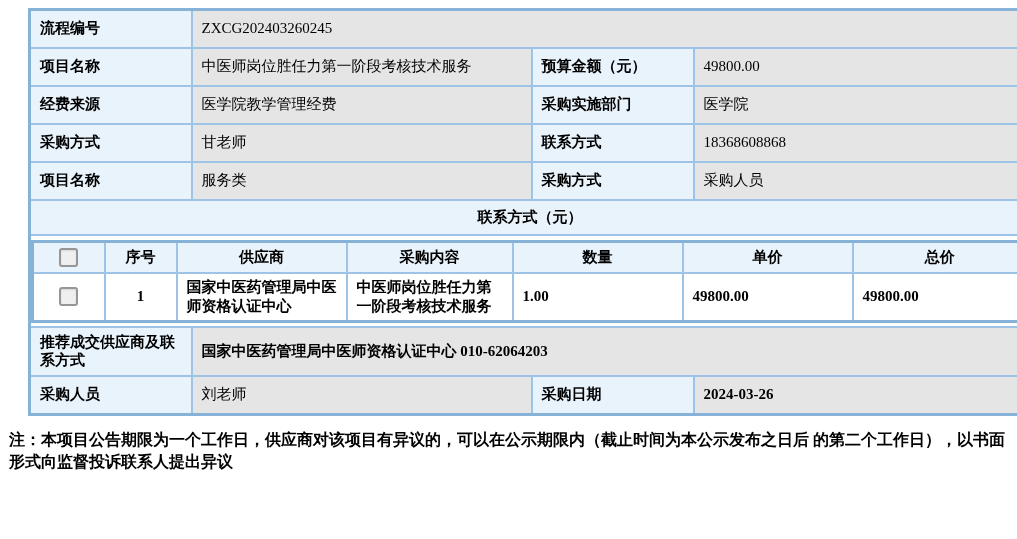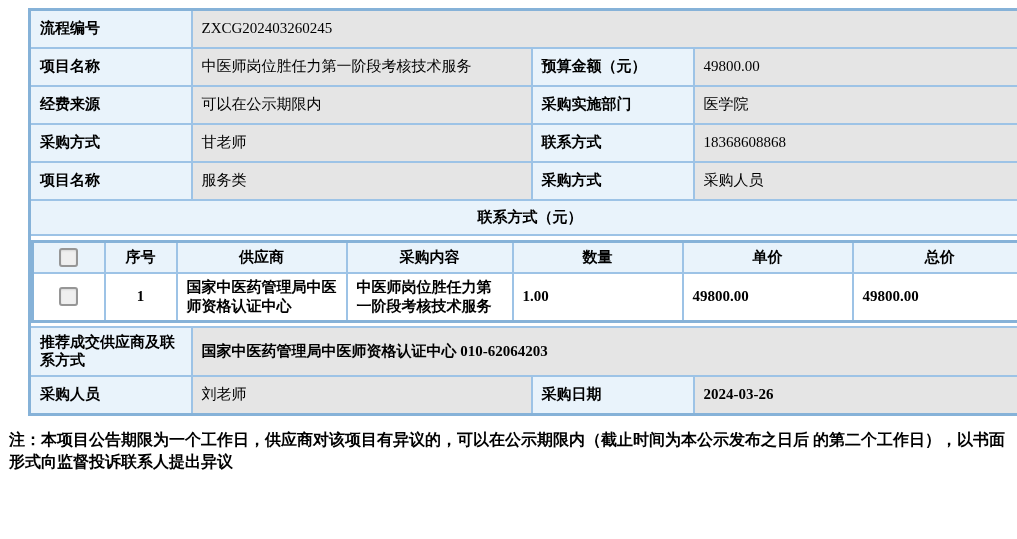--- a/index.html
+++ b/index.html
@@ -84,21 +84,21 @@
         <td class="val" colspan="3">ZXCG202403260245</td>
       </tr>
       <tr>
         <th>项目名称</th>
         <td class="val">中医师岗位胜任力第一阶段考核技术服务</td>
         <th>预算金额（元）</th>
         <td class="val">49800.00</td>
       </tr>
       <tr>
         <th>经费来源</th>
-        <td class="val">可以在公示期限内</td>
+        <td class="val">医学院教学管理经费</td>
         <th>采购实施部门</th>
         <td class="val">医学院</td>
       </tr>
       <tr>
         <th>采购方式</th>
         <td class="val">甘老师</td>
         <th>联系方式</th>
         <td class="val">18368608868</td>
       </tr>
       <tr>

